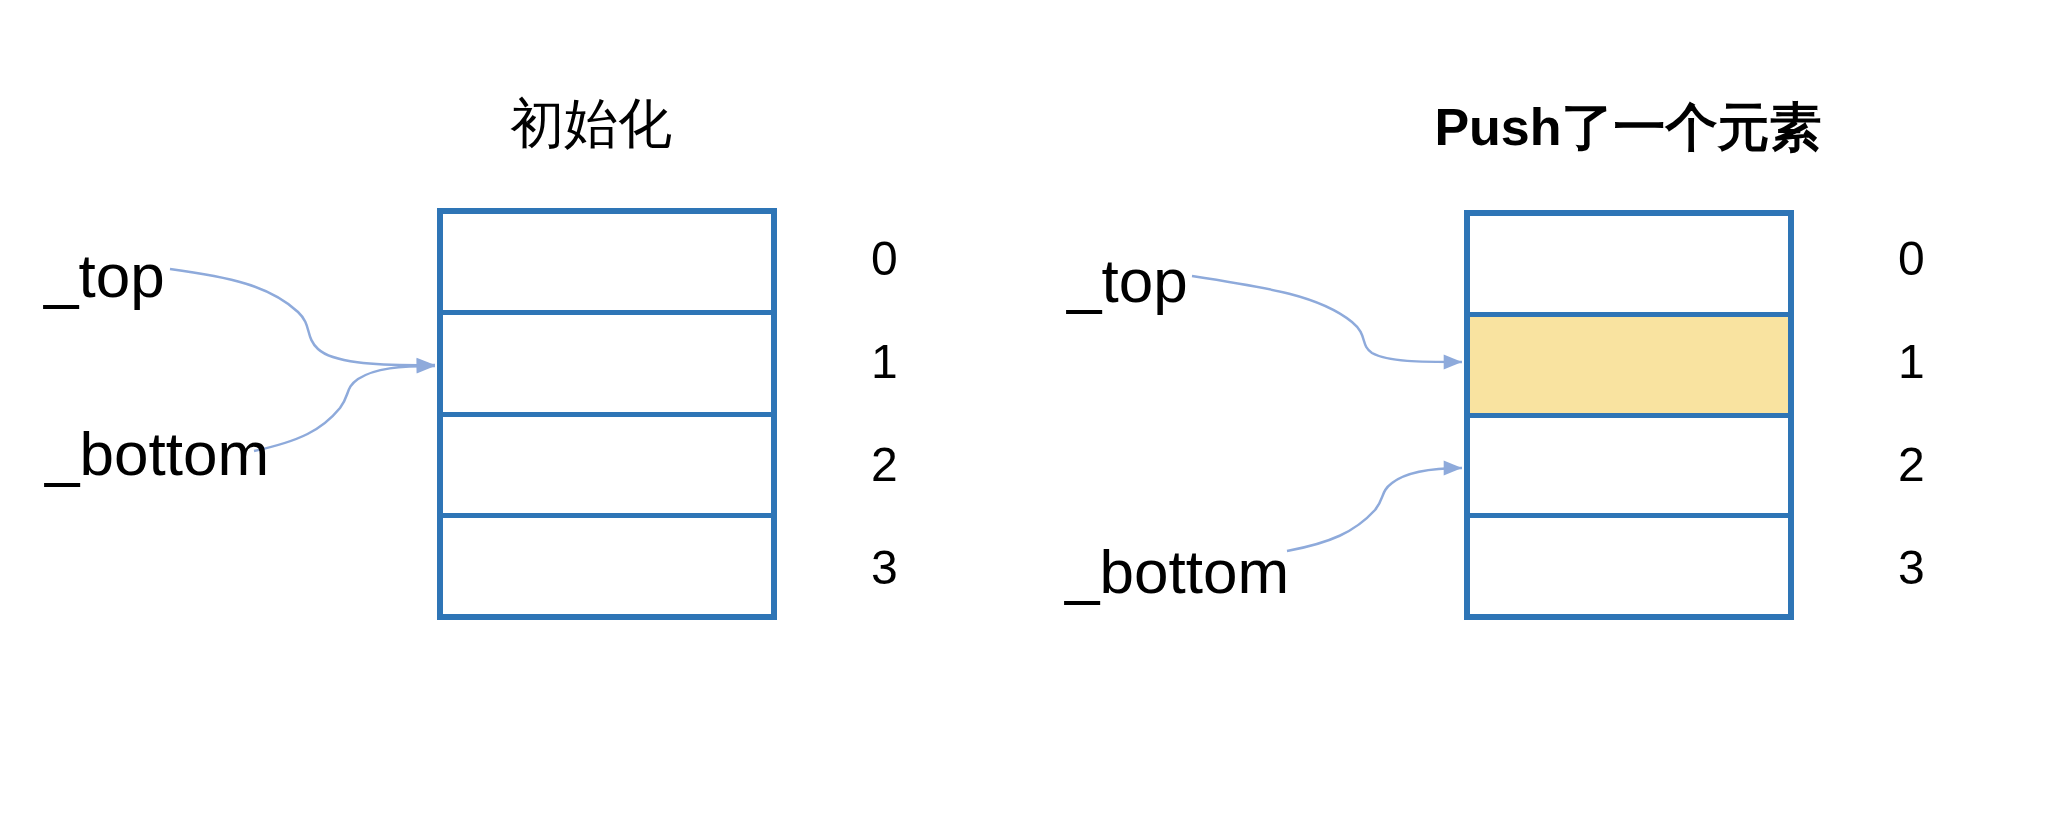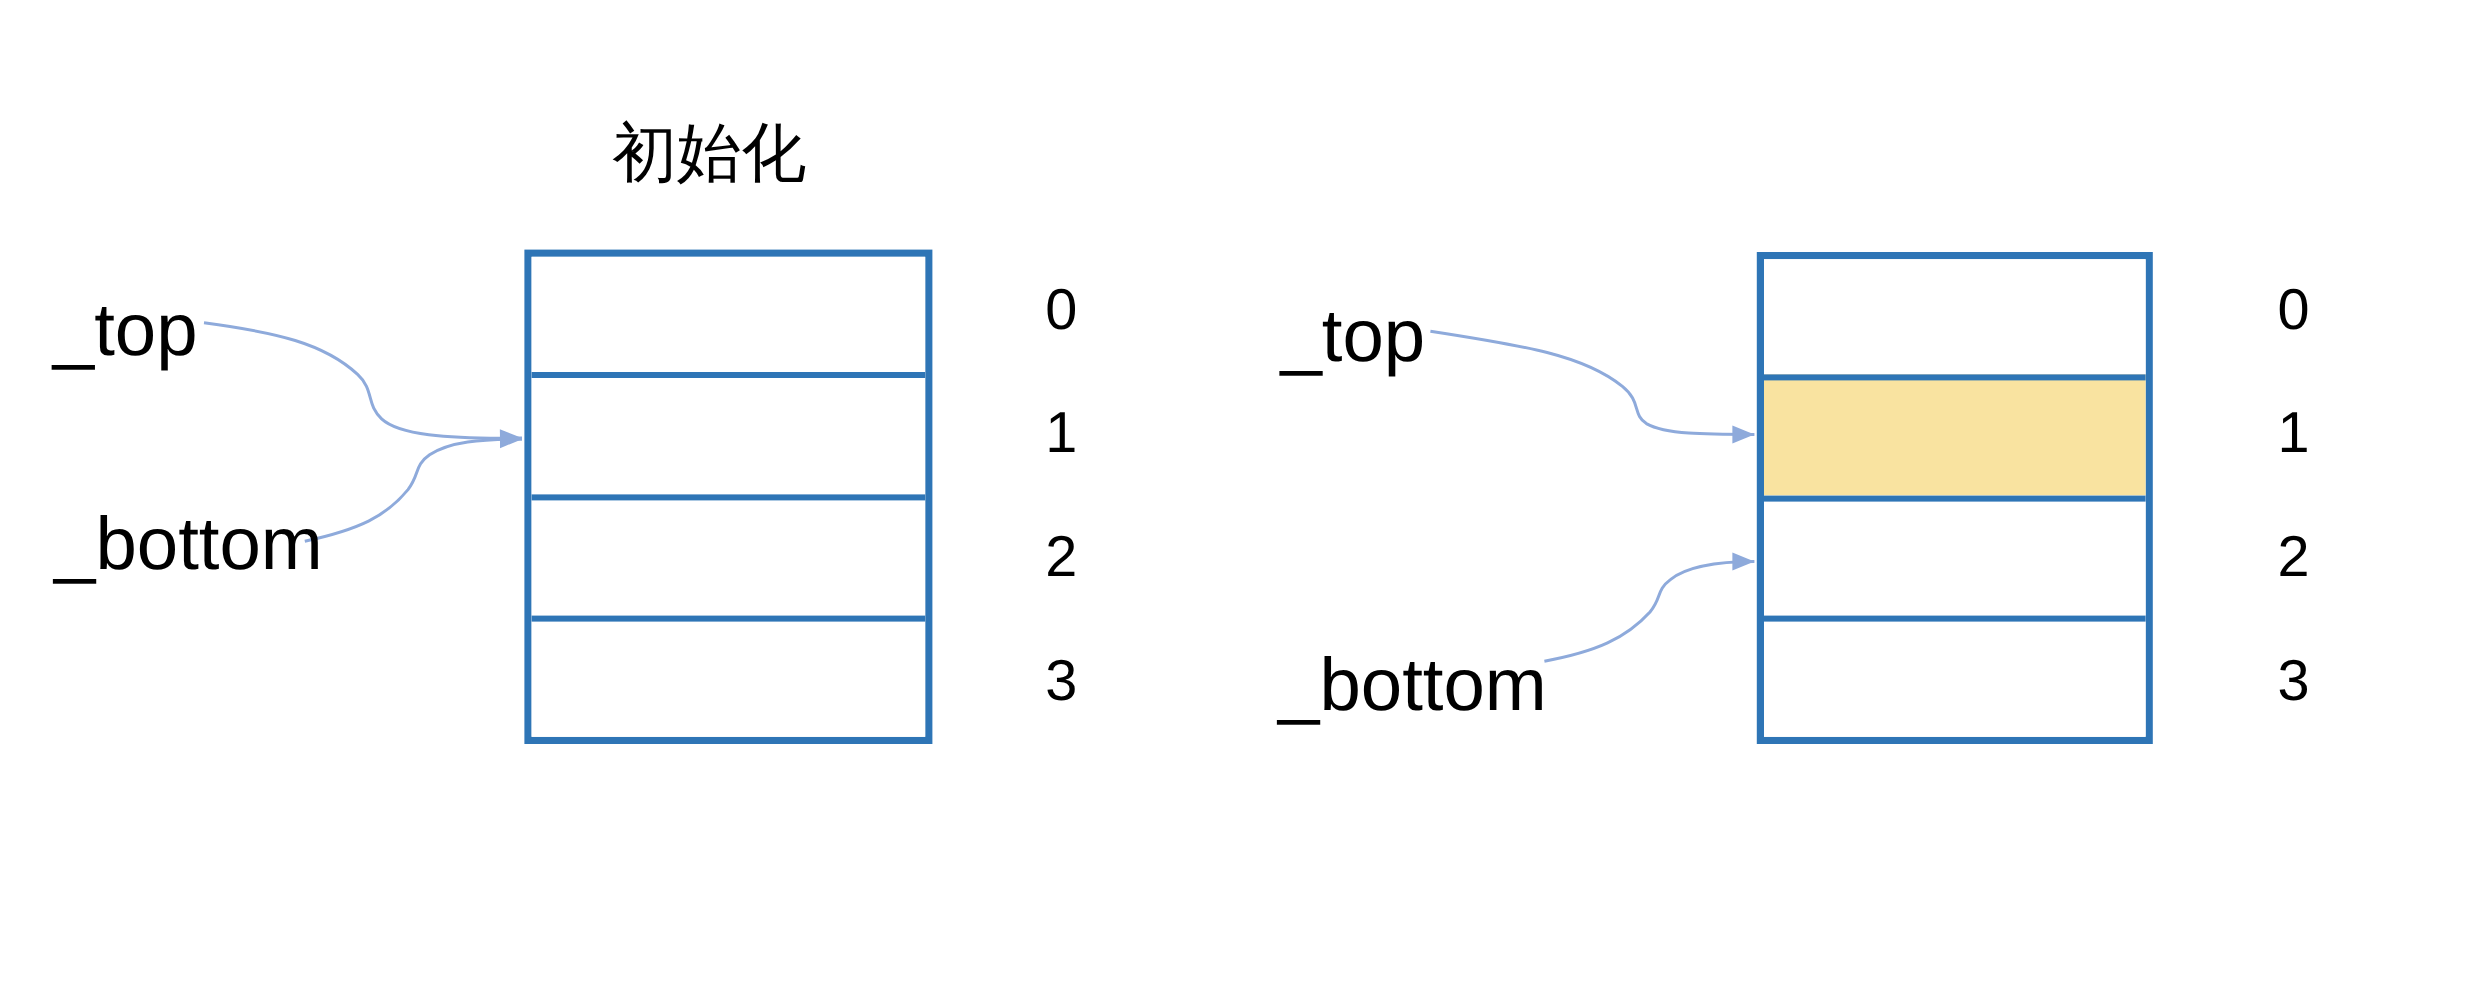--- a/index.html
+++ b/index.html
@@ -27,21 +27,21 @@
     stroke: var(--arrow, #8EAADB);
     stroke-width: 2.5;
   }
   .panel-title {
     position: absolute;
     text-align: center;
     white-space: nowrap;
     line-height: 62px;
   }
   .title-serif {
-    font-family: Liberation Serif, serif;
+    font-family: Liberation Mono, monospace;
     font-size: 54px;
     font-weight: 400;
   }
   .title-bold {
     font-family: "Liberation Sans", "DejaVu Sans", sans-serif;
     font-size: 52px;
     font-weight: 700;
   }
   .stack-box {
     position: absolute;
@@ -103,20 +103,21 @@
   </div>
 
   <div class="index-label" style="left:871px; top:233px;">0</div>
   <div class="index-label" style="left:871px; top:336px;">1</div>
   <div class="index-label" style="left:871px; top:439px;">2</div>
   <div class="index-label" style="left:871px; top:542px;">3</div>
 
   <div class="pointer-label" style="left:44px; top:250px;">_top</div>
   <div class="pointer-label" style="left:45px; top:428px;">_bottom</div>
 
+  <div class="panel-title title-bold" style="left:1398px; top:96px; width:460px;">Push了一个元素</div>
 
   <div class="stack-box" style="left:1464px; top:210px; width:330px; height:410px;">
     <div class="stack-cell"></div>
     <div class="stack-cell hl"></div>
     <div class="stack-cell"></div>
     <div class="stack-cell"></div>
   </div>
 
   <div class="index-label" style="left:1898px; top:233px;">0</div>
   <div class="index-label" style="left:1898px; top:336px;">1</div>

